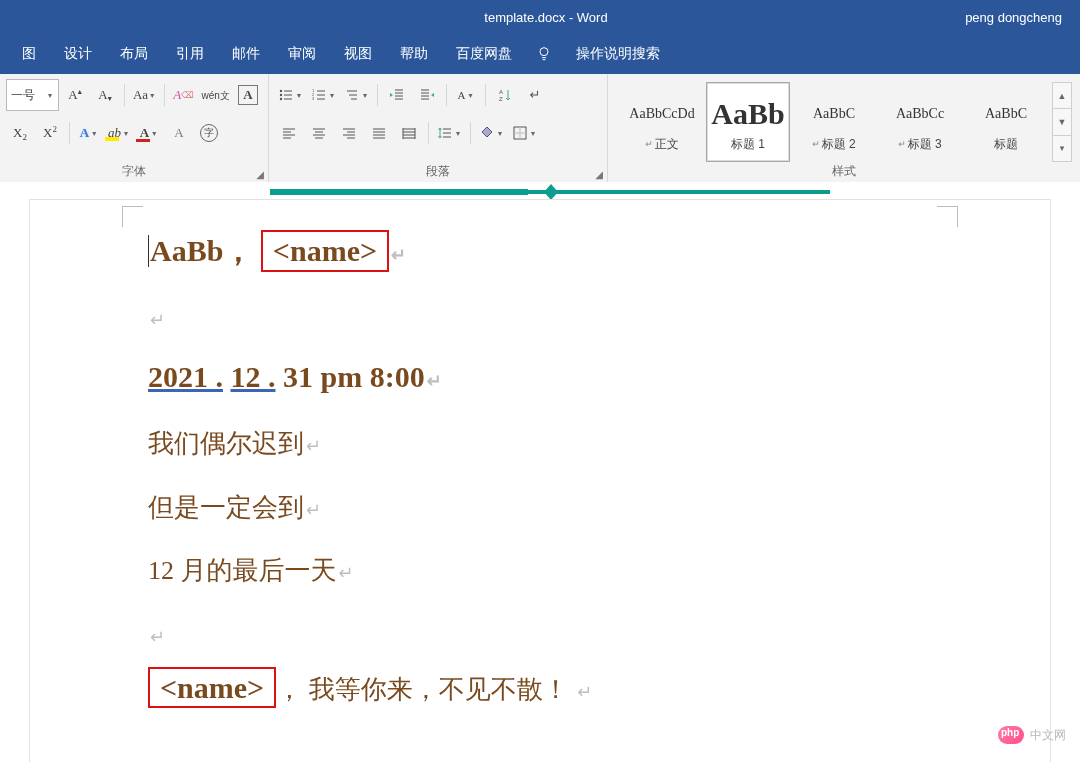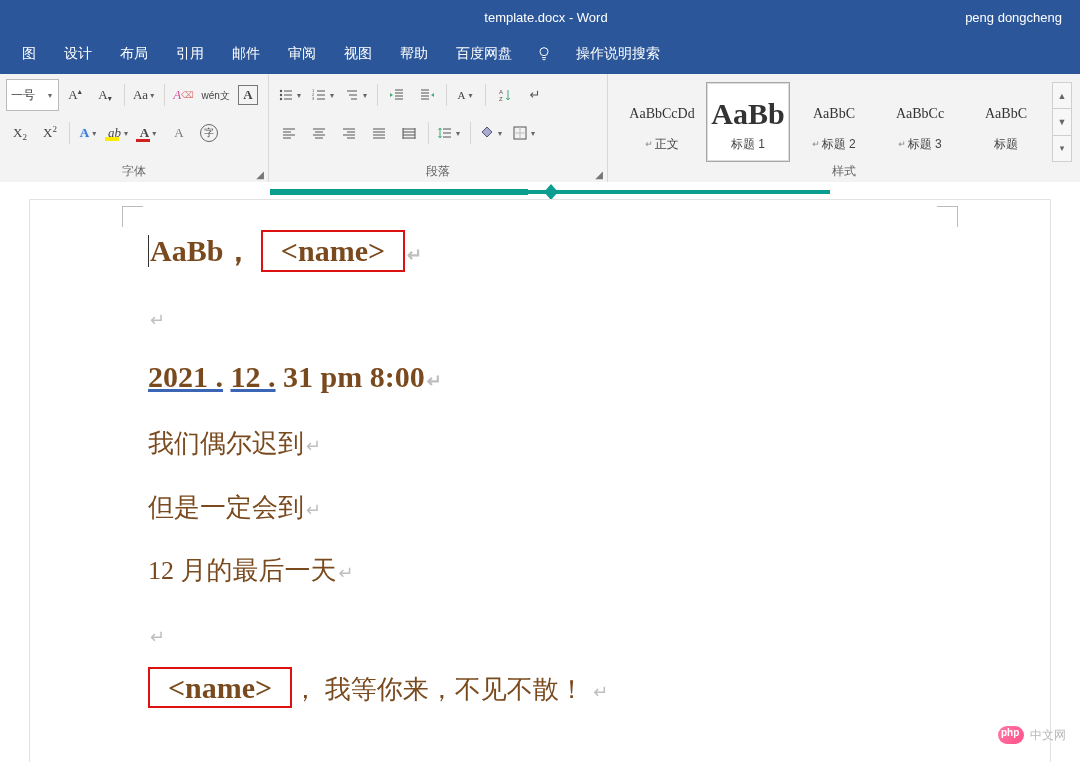--- a/index.html
+++ b/index.html
@@ -48,21 +48,21 @@
   .ruler-line{position:absolute;left:240px;right:220px;top:8px;height:4px;background:#0b9e8e}
   .ruler-line::before{content:"";position:absolute;left:0;top:-1px;height:6px;width:46%;background:#0b9e8e}
   .ruler-ind{position:absolute;top:0;width:18px;height:18px}
   .ruler-ind svg{width:18px;height:18px}
 
   .page{position:absolute;left:30px;right:30px;top:18px;bottom:0;background:#fff;box-shadow:0 0 0 1px #e2e2e2}
   .page-inner{padding:22px 110px 0 118px;font-family:"SimSun","Songti SC","Times New Roman",serif;color:#7a4a1f;font-size:26px;line-height:1.9}
   .para{margin:0 0 14px 0}
   .h{font-weight:bold;font-size:30px;color:#7a4a1f}
   .ret{color:#bfbfbf;font-size:18px;margin-left:2px}
-  .redbox{border:2px solid #d11;padding:0 18px;display:inline-block;line-height:1.25}
+  .redbox{border:2px solid #d11;padding:0 10px;display:inline-block;line-height:1.25}
   .u{text-decoration:underline;text-decoration-color:#3a66b5}
   .cursor{display:inline-block;width:0;border-left:1px solid #333;height:32px;vertical-align:-6px;margin-right:1px}
 
   .corner{position:absolute;width:20px;height:20px}
   .corner.tl{left:92px;top:6px;border-left:1px solid #bbb;border-top:1px solid #bbb}
   .corner.tr{right:92px;top:6px;border-right:1px solid #bbb;border-top:1px solid #bbb}
 
   .watermark{position:absolute;right:14px;bottom:18px;display:flex;align-items:center;gap:6px;font-size:12px;color:#b8b8b8}
   .watermark .logo{width:26px;height:18px;border-radius:9px;background:linear-gradient(135deg,#ff7aa8,#ff4f88);position:relative}
   .watermark .logo::after{content:"php";position:absolute;left:3px;top:1px;font-size:10px;color:#fff;font-weight:bold}

